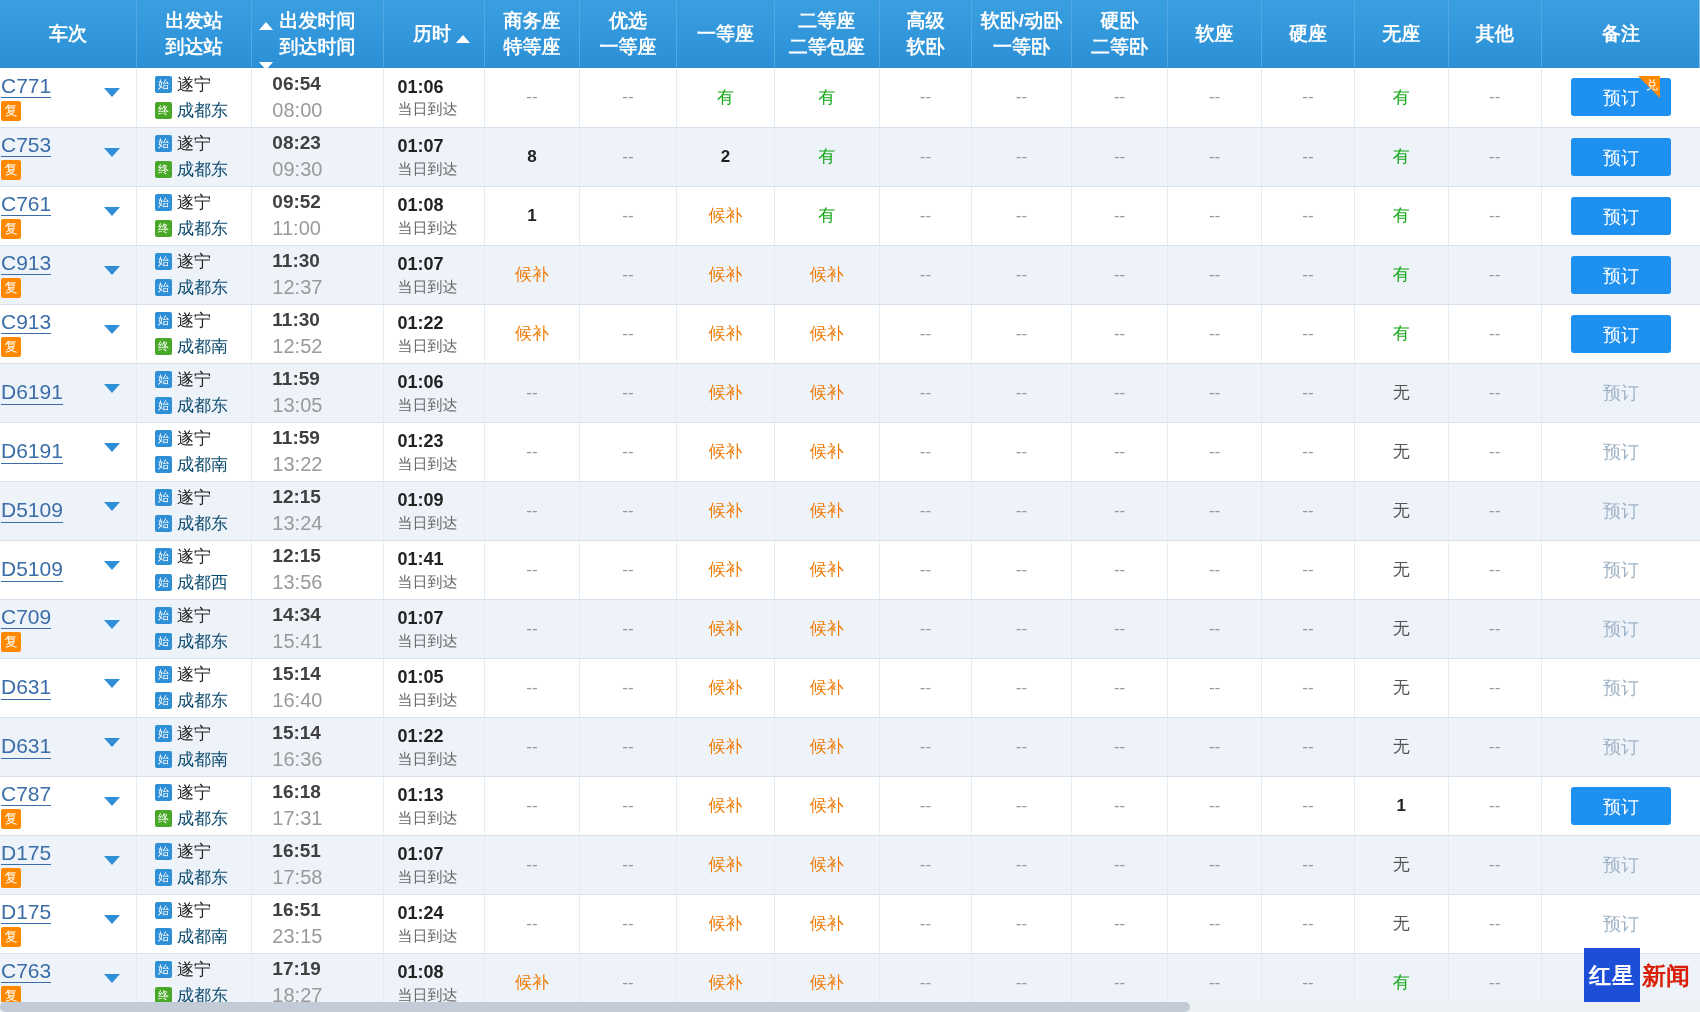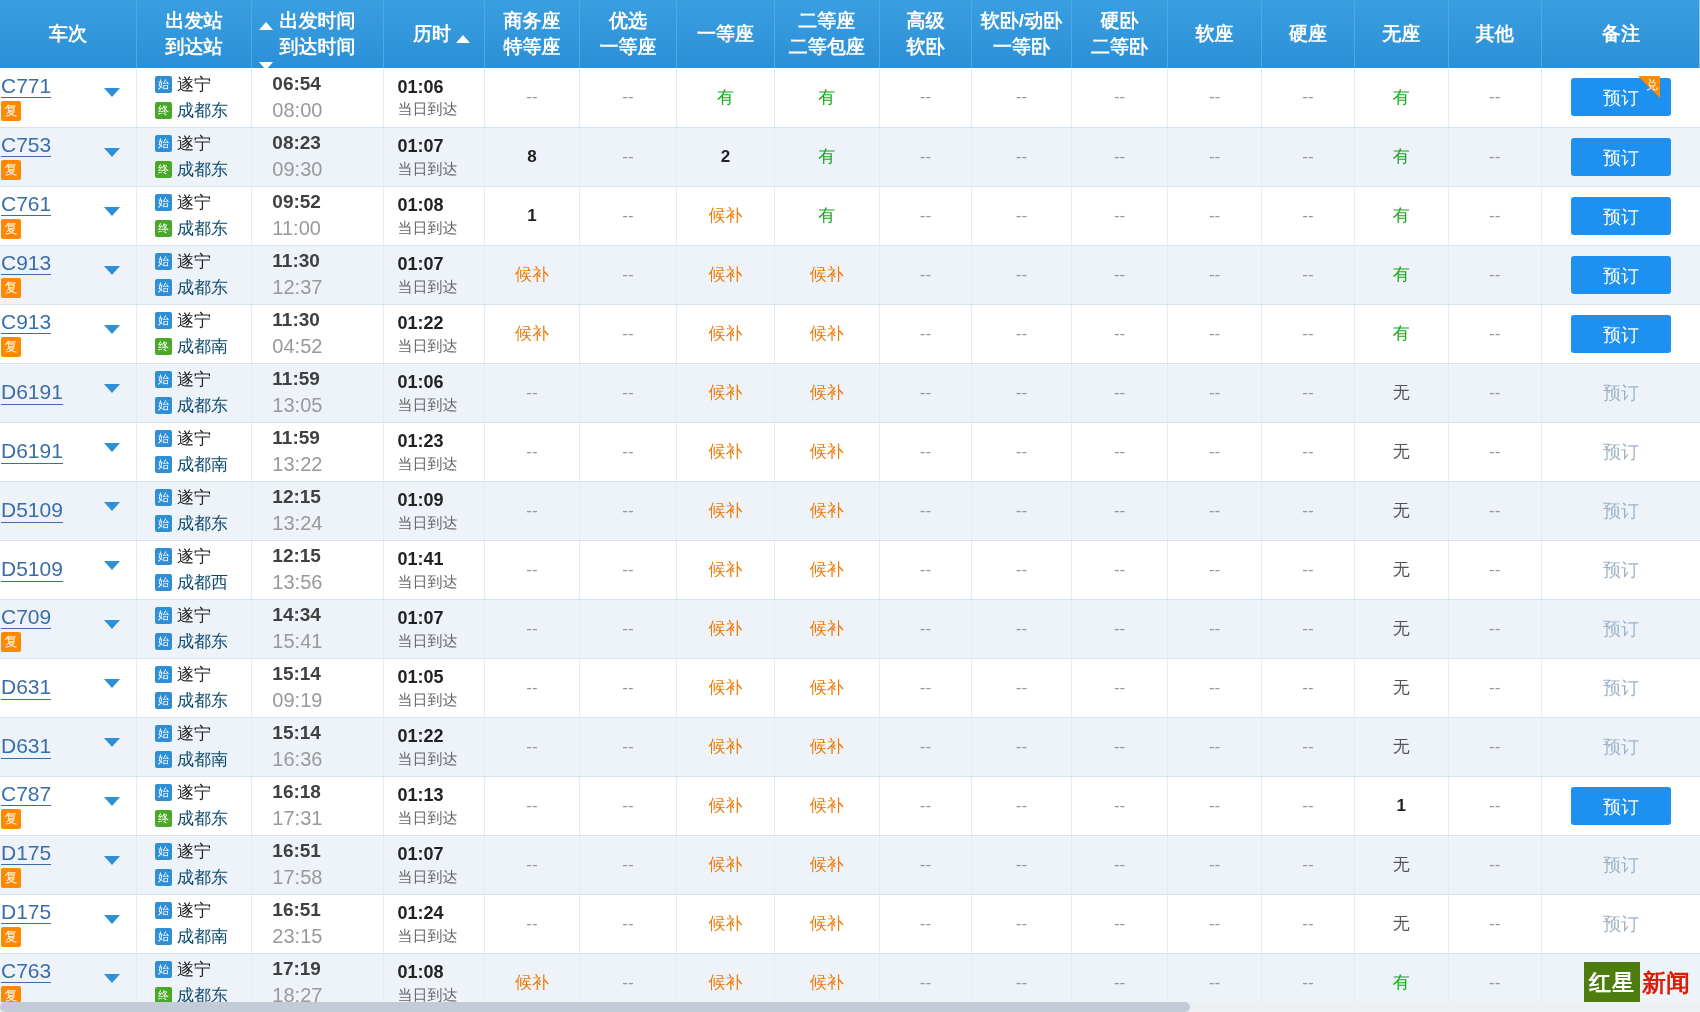--- a/index.html
+++ b/index.html
@@ -163,25 +163,25 @@
   
   .watermark {
     position: absolute;
     right: 10px;
     bottom: 8px;
     display: flex;
     align-items: center;
     gap: 2px;
   }
   .wm-box {
-    background: #4d7c0f;
+    background: #1d4ed8;
     color: #fff;
     font-size: 22px;
     font-weight: bold;
-    padding: 6px 5px;
+    padding: 13px 5px;
     letter-spacing: 1px;
     margin-left: 32px;
   }
   .wm-text {
     color: #d81e06;
     font-size: 24px;
     font-weight: bold;
   }
   
   .scroll-strip {
@@ -409,21 +409,21 @@
               <span class="st-tag tag-start">始</span>
               <span class="st-name-dep">遂宁</span>
             </div>
             <div class="st-line">
               <span class="st-tag tag-end">终</span>
               <span class="st-name-arr">成都南</span>
             </div>
           </td>
           <td class="cell-time">
             <div class="t-dep">11:30</div>
-            <div class="t-arr">04:52</div>
+            <div class="t-arr">12:52</div>
           </td>
           <td class="cell-dur">
             <div class="d-len">01:22</div>
             <div class="d-day">当日到达</div>
           </td>
           <td><span class="s-hou">候补</span></td>
           <td><span class="s-dash">--</span></td>
           <td><span class="s-hou">候补</span></td>
           <td><span class="s-hou">候补</span></td>
           <td><span class="s-dash">--</span></td>
@@ -607,21 +607,21 @@
               <span class="st-tag tag-start">始</span>
               <span class="st-name-dep">遂宁</span>
             </div>
             <div class="st-line">
               <span class="st-tag tag-start">始</span>
               <span class="st-name-arr">成都东</span>
             </div>
           </td>
           <td class="cell-time">
             <div class="t-dep">15:14</div>
-            <div class="t-arr">09:19</div>
+            <div class="t-arr">16:40</div>
           </td>
           <td class="cell-dur">
             <div class="d-len">01:05</div>
             <div class="d-day">当日到达</div>
           </td>
           <td><span class="s-dash">--</span></td>
           <td><span class="s-dash">--</span></td>
           <td><span class="s-hou">候补</span></td>
           <td><span class="s-hou">候补</span></td>
           <td><span class="s-dash">--</span></td>

